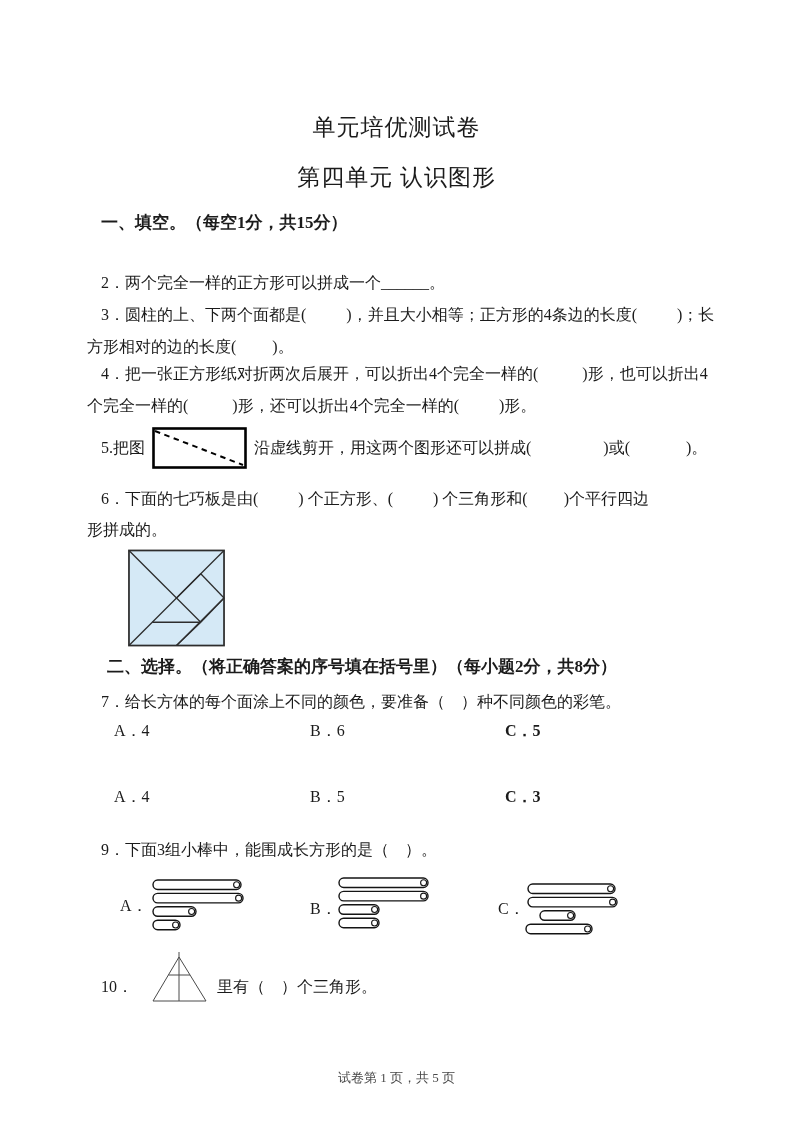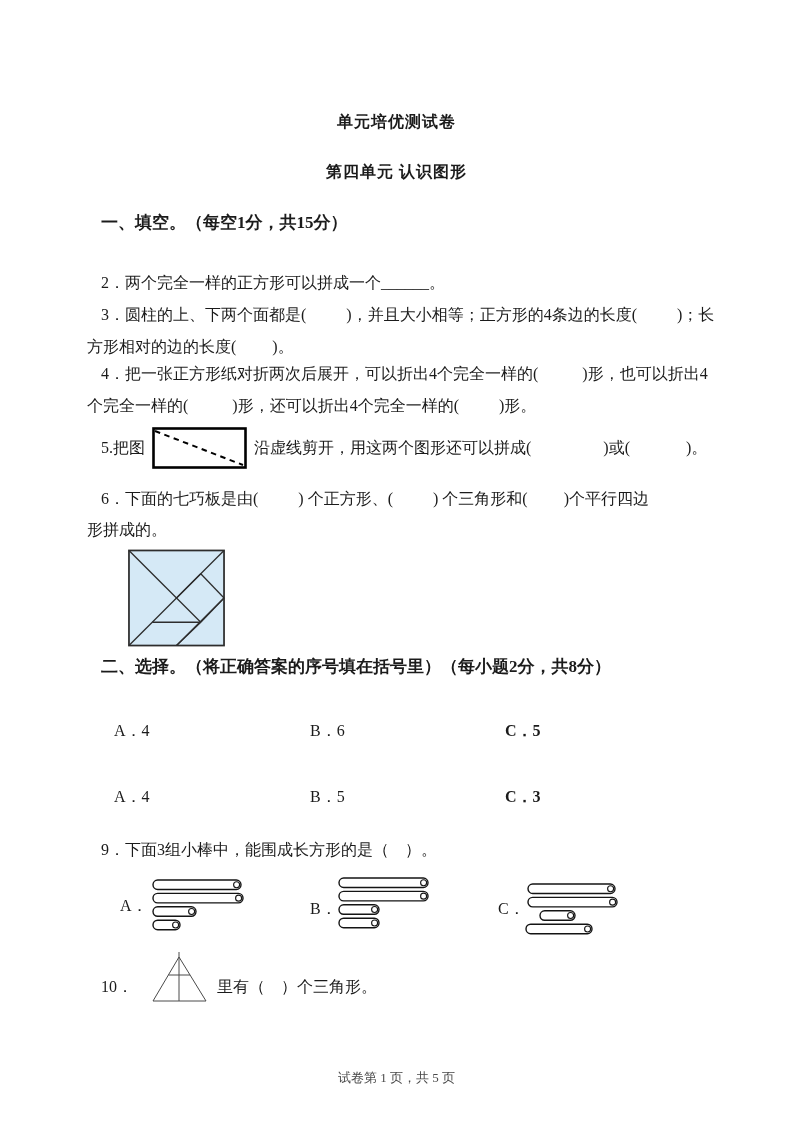--- a/index.html
+++ b/index.html
@@ -4,21 +4,21 @@
 <style>
   html,body{margin:0;padding:0;background:#ffffff;}
   body{
     width:793px;height:1122px;position:relative;overflow:hidden;
     font-family:"Liberation Serif","DejaVu Serif",serif;
     color:#1b1b1b;
   }
   .page{position:absolute;inset:0;background:#fff;}
   .abs{position:absolute;white-space:pre-wrap;}
   .center{left:0;right:0;text-align:center;}
-  .title{font-size:16px;font-weight:bold;letter-spacing:1px;}
+  .title{font-size:23px;font-weight:normal;letter-spacing:1px;}
   .sec{font-size:17px;font-weight:bold;}
   .line{font-size:16px;line-height:20px;}
   .opts{position:absolute;width:620px;height:22px;}
   .opts span{position:absolute;top:0;font-size:16px;white-space:pre-wrap;}
   .opt-a{left:0;} .opt-b{left:196px;} .opt-c{left:391px;font-weight:bold;}
   .q5row{position:absolute;display:flex;align-items:center;gap:7px;}
   .q5row .line{white-space:pre-wrap;}
   .footer{font-size:13px;color:#4a4a4a;}
   .sticklabel{font-size:16px;}
   svg{display:block;}
@@ -58,22 +58,23 @@
       <line x1="1" y1="1" x2="75" y2="75"></line>
       <line x1="50" y1="50" x2="75" y2="25"></line>
       <line x1="75" y1="25" x2="99" y2="50"></line>
       <line x1="99" y1="50" x2="75" y2="75"></line>
       <line x1="99" y1="50" x2="50" y2="99"></line>
       <line x1="75" y1="75" x2="50" y2="99"></line>
       <line x1="25" y1="75" x2="75" y2="75"></line>
     </g>
   </svg>
 
-  <div class="abs sec" style="left:101px;top:655px;text-align:right;">二、选择。（将正确答案的序号填在括号里）（每小题2分，共8分）</div>
+  <div class="abs sec" style="left:107px;top:655px;text-align:right;">二、选择。（将正确答案的序号填在括号里）（每小题2分，共8分）</div>
 
+  <div class="abs line" style="left:101px;top:692px;">7．给长方体的每个面涂上不同的颜色，要准备（　）种不同颜色的彩笔。</div>
   <div class="opts" style="left:114px;top:721px;">
     <span class="opt-a">A．4</span>
     <span class="opt-b">B．6</span>
     <span class="opt-c">C．5</span>
   </div>
 
   <div class="opts" style="left:114px;top:787px;">
     <span class="opt-a">A．4</span>
     <span class="opt-b">B．5</span>
     <span class="opt-c">C．3</span>

